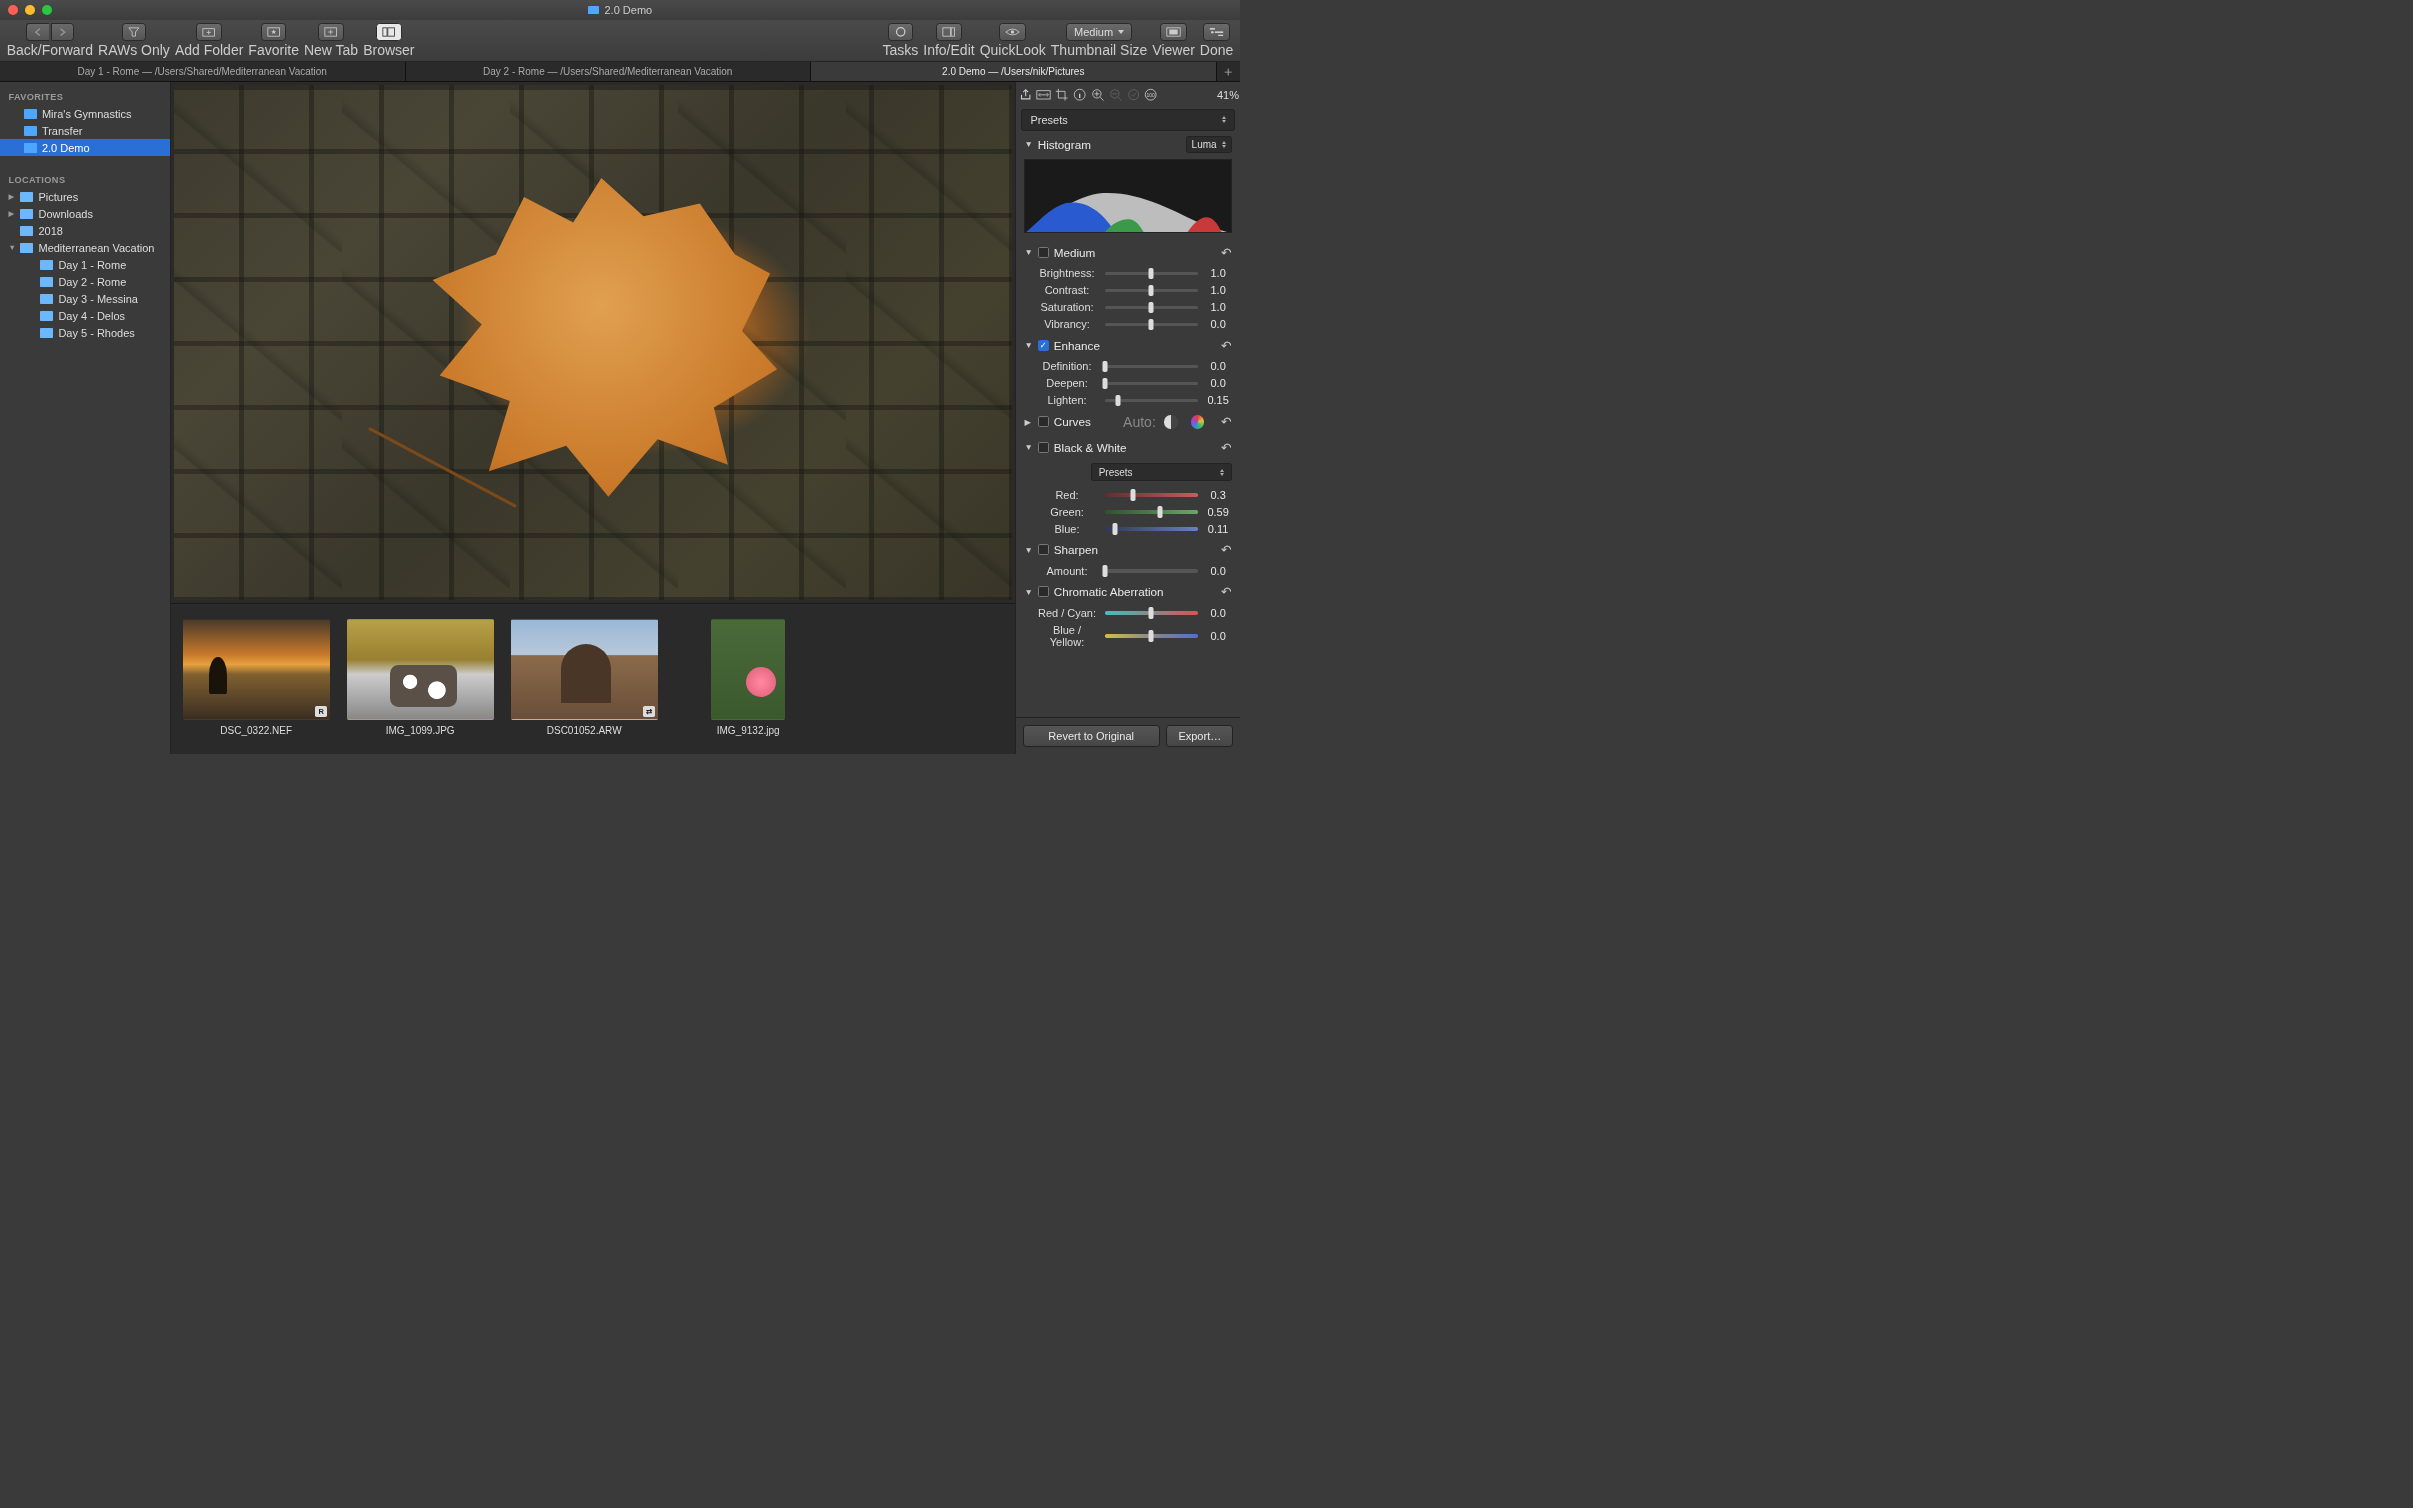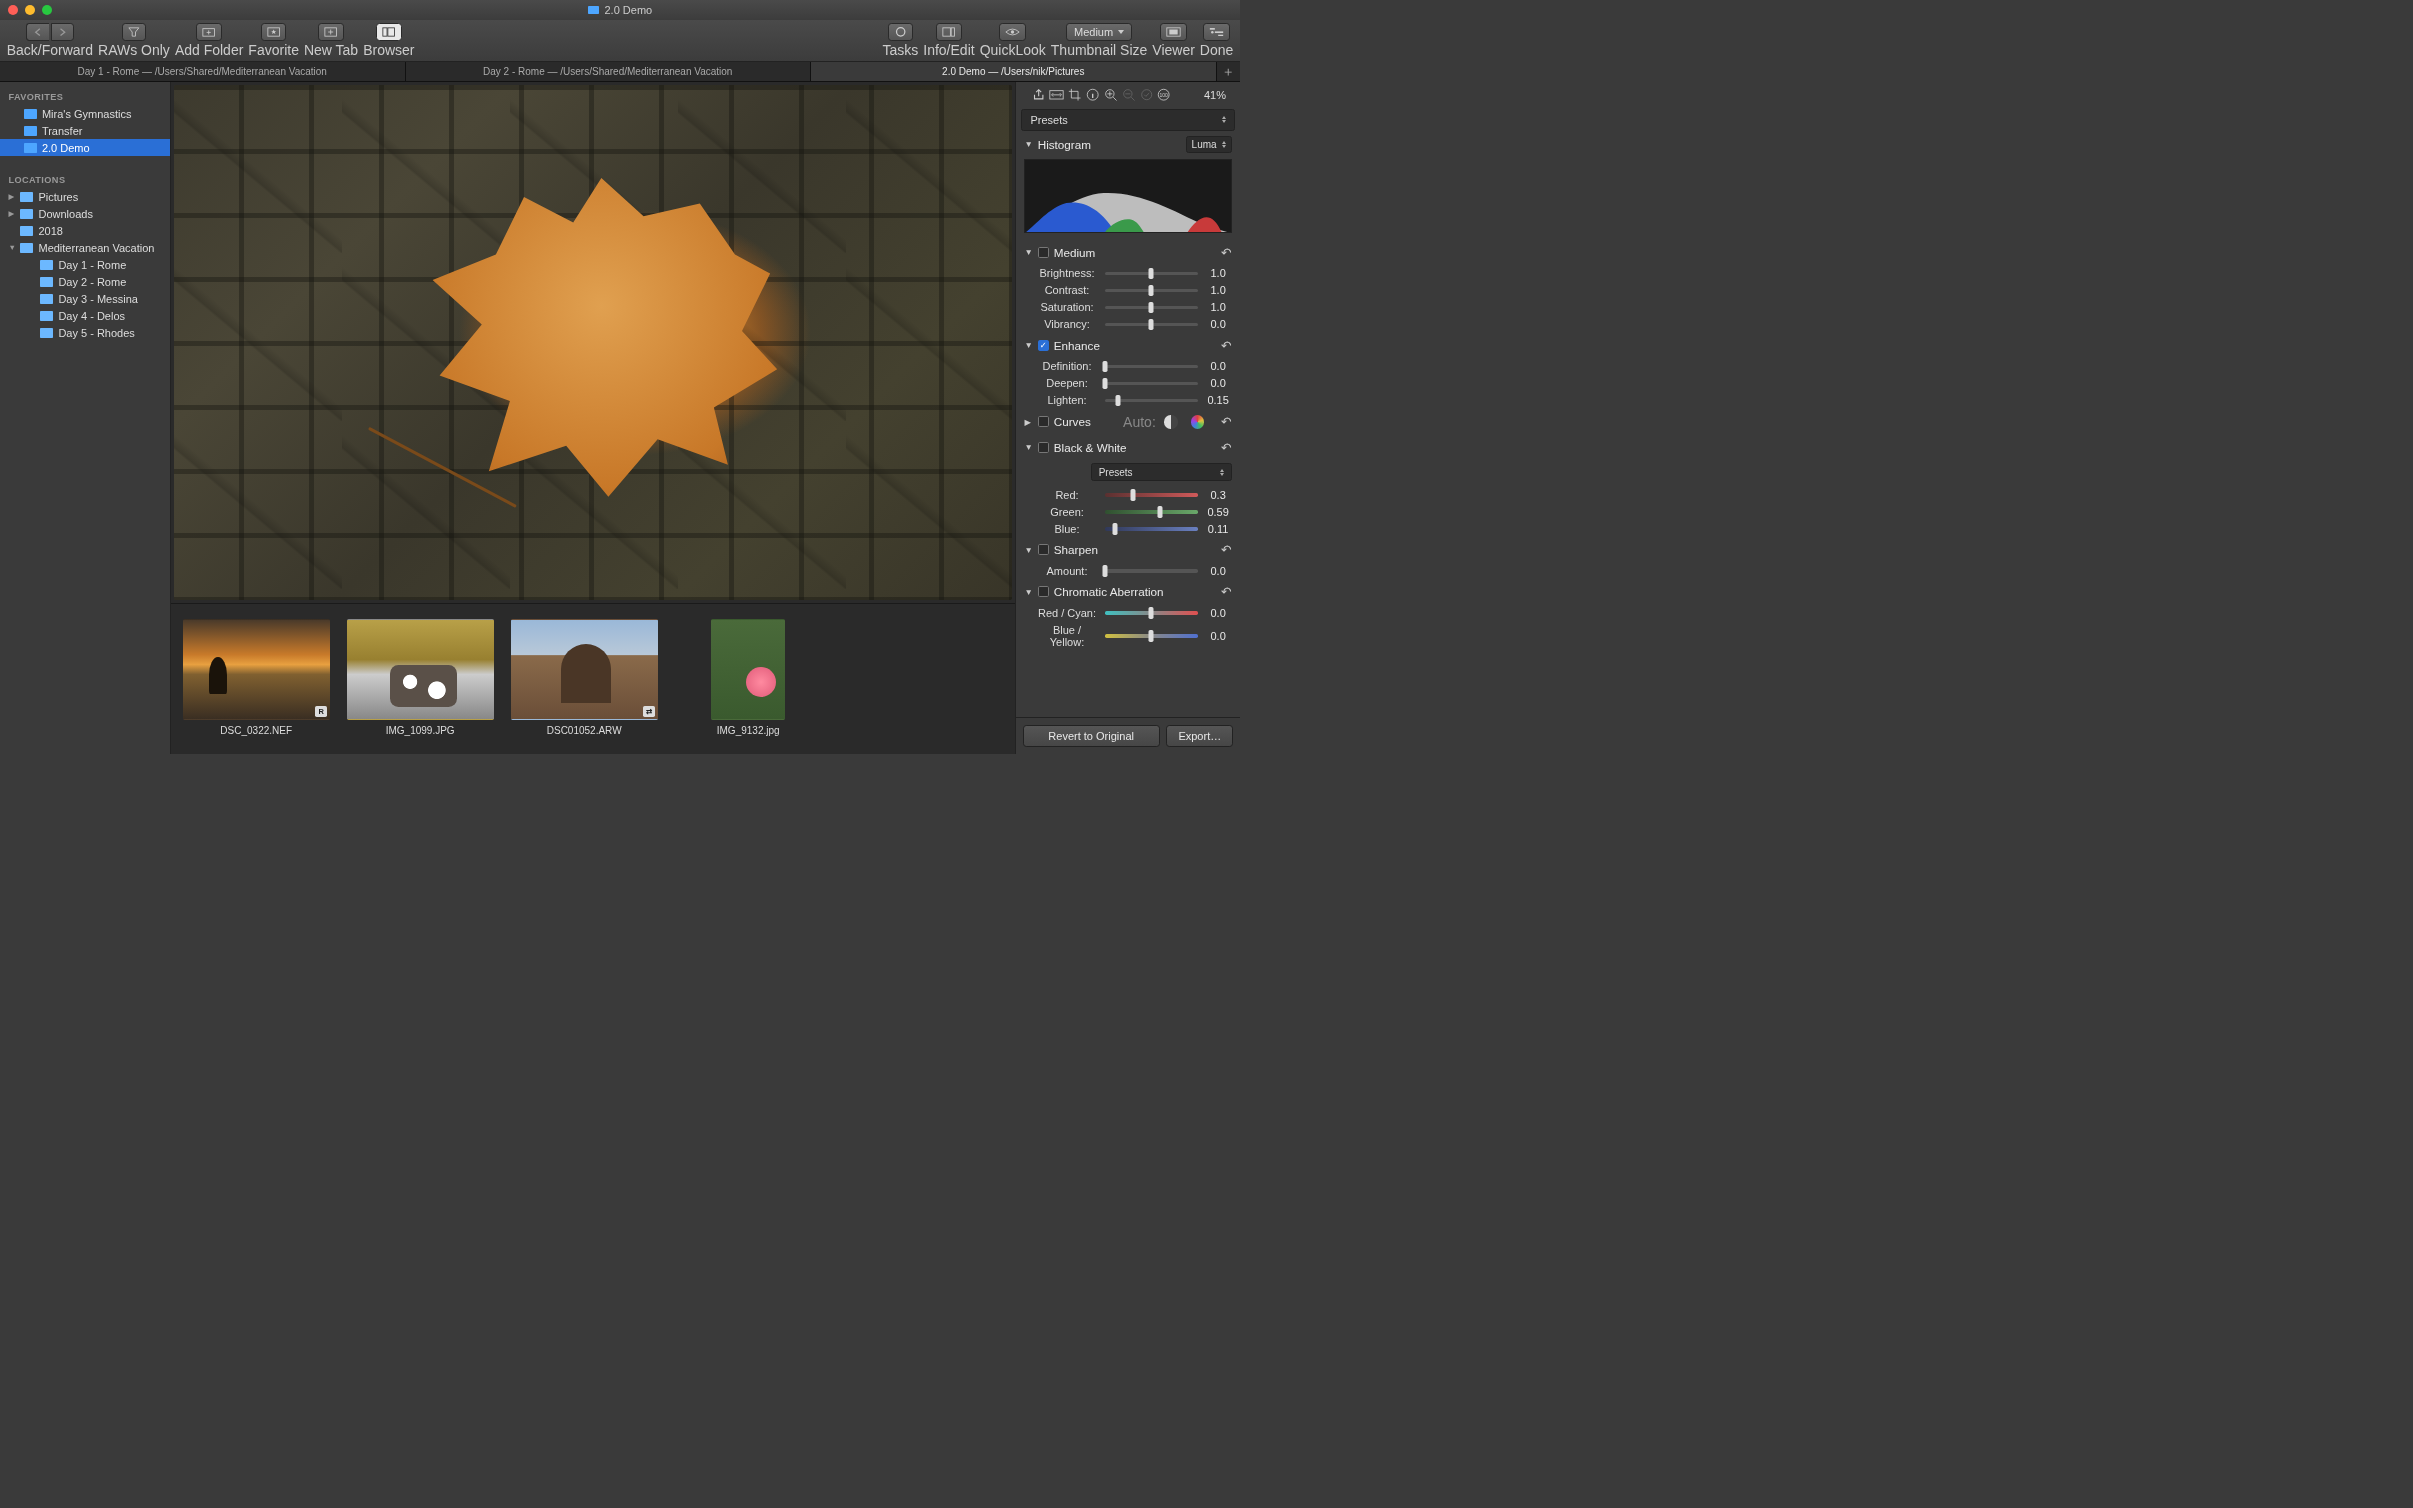--- a/index.html
+++ b/index.html
@@ -82,21 +82,21 @@
 .tmb-rabbits{background:linear-gradient(#b8a048 0%,#988030 40%,#ccc 55%,#888 100%);}
 .tmb-rabbits::after{content:"";position:absolute;left:42px;top:45px;width:67px;height:42px;background:radial-gradient(circle at 30% 40%,#fff 6.7px,transparent 7.5px),radial-gradient(circle at 70% 60%,#fff 8.4px,transparent 9.2px),#5a5048;border-radius:8.4px;}
 .tmb-arch{background:linear-gradient(#9ab8d8 0%,#b8c8d8 35%,#8a6a4a 36%,#6a4e38 100%);}
 .tmb-arch::after{content:"";position:absolute;left:49px;top:23.5px;width:50px;height:59px;background:#4a3626;border-radius:25px 25px 0 0;}
 .tmb-rose{background:linear-gradient(#4a6a3a 0%,#3a5a2e 100%);}
 .tmb-rose::after{content:"";position:absolute;left:34px;top:47px;width:30px;height:30px;background:radial-gradient(circle,#ff8aa0,#e05a78);border-radius:50%;box-shadow:42px -28.5px 0 -3.4px #ffb0c0;}
 .tmb-cut .thumb-img{width:74px;}
 
 
 .panel { width:225px; background:#3a3a3a; border-left:0.8px solid #222; display:flex; flex-direction:column; overflow:hidden; }
-.panel-toolbar { height:25px; display:flex; align-items:center; gap:1px; padding:0 14px; }
+.panel-toolbar { height:25px; display:flex; align-items:center; gap:1px; padding:0 1px; }
 .pt-ico { width:17px; height:17px; display:flex; align-items:center; justify-content:center; color:#ccc; font-size:11.7px; }
 .pt-ico.dim{color:#666;}
 .pt-spacer{flex:1;}
 .pt-zoom { font-size:11px; color:#ddd; }
 
 .panel-row { display:flex; align-items:center; padding:4.2px 8.4px; gap:5px; }
 .panel-row.dropdown { background:#2c2c2c; border:0.8px solid #222; margin:1.7px 5px; border-radius:2.5px; justify-content:space-between; }
 .updown { display:flex; flex-direction:column; gap:0.8px; }
 .updown span{width:0;height:0;border-left:2.5px solid transparent;border-right:2.5px solid transparent;}
 .updown .u{border-bottom:3.4px solid #aaa;} .updown .d{border-top:3.4px solid #aaa;}

